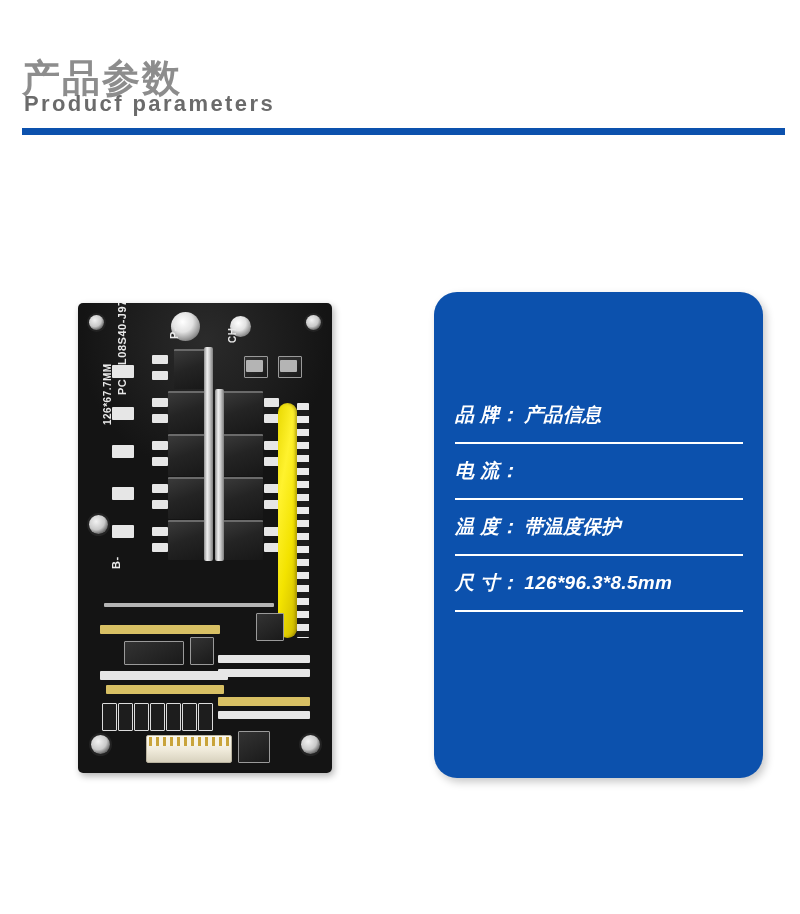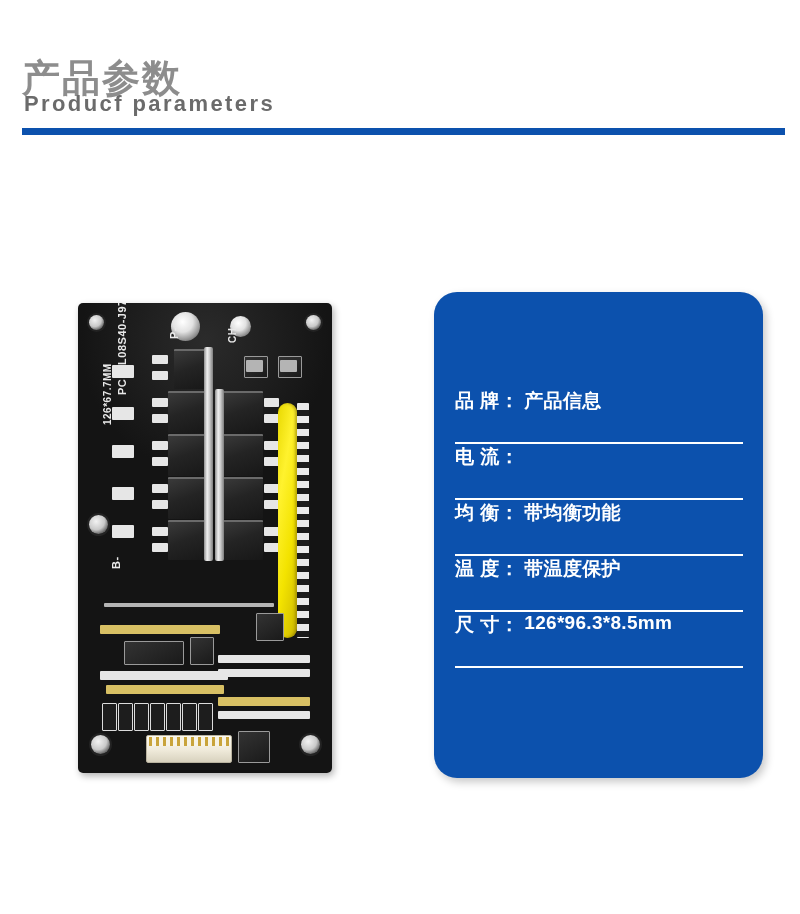--- a/index.html
+++ b/index.html
@@ -186,22 +186,24 @@
   }
   #info-rows {
     position: absolute;
     left: 21px;
     top: 96px;
     width: 288px;
   }
   .info-row {
     height: 54px;
     display: flex;
+    align-items: center;
     border-bottom: 2px solid #ffffff;
     white-space: nowrap;
+    font-style: italic;
   }
   .info-row:last-child { border-bottom: 2px solid #ffffff; }
   .row-label {
     color: #ffffff;
     font-size: 19px;
     font-weight: bold;
     letter-spacing: 0.5px;
     flex: 0 0 auto;
   }
   .row-value {
@@ -325,24 +327,20 @@
     <div class="info-row">
       <span class="row-label">品  牌：</span>
       <span class="row-value">产品信息</span>
     </div>
 
 
     <div class="info-row">
       <span class="row-label">电  流：</span>
     </div>
 
-    <div class="info-row">
-      <span class="row-label">均  衡：</span>
-      <span class="row-value">带均衡功能</span>
-    </div>
 
     <div class="info-row">
       <span class="row-label">温  度：</span>
       <span class="row-value">带温度保护</span>
     </div>
 
     <div class="info-row">
       <span class="row-label">尺  寸：</span>
       <span class="row-value">126*96.3*8.5mm</span>
     </div>

